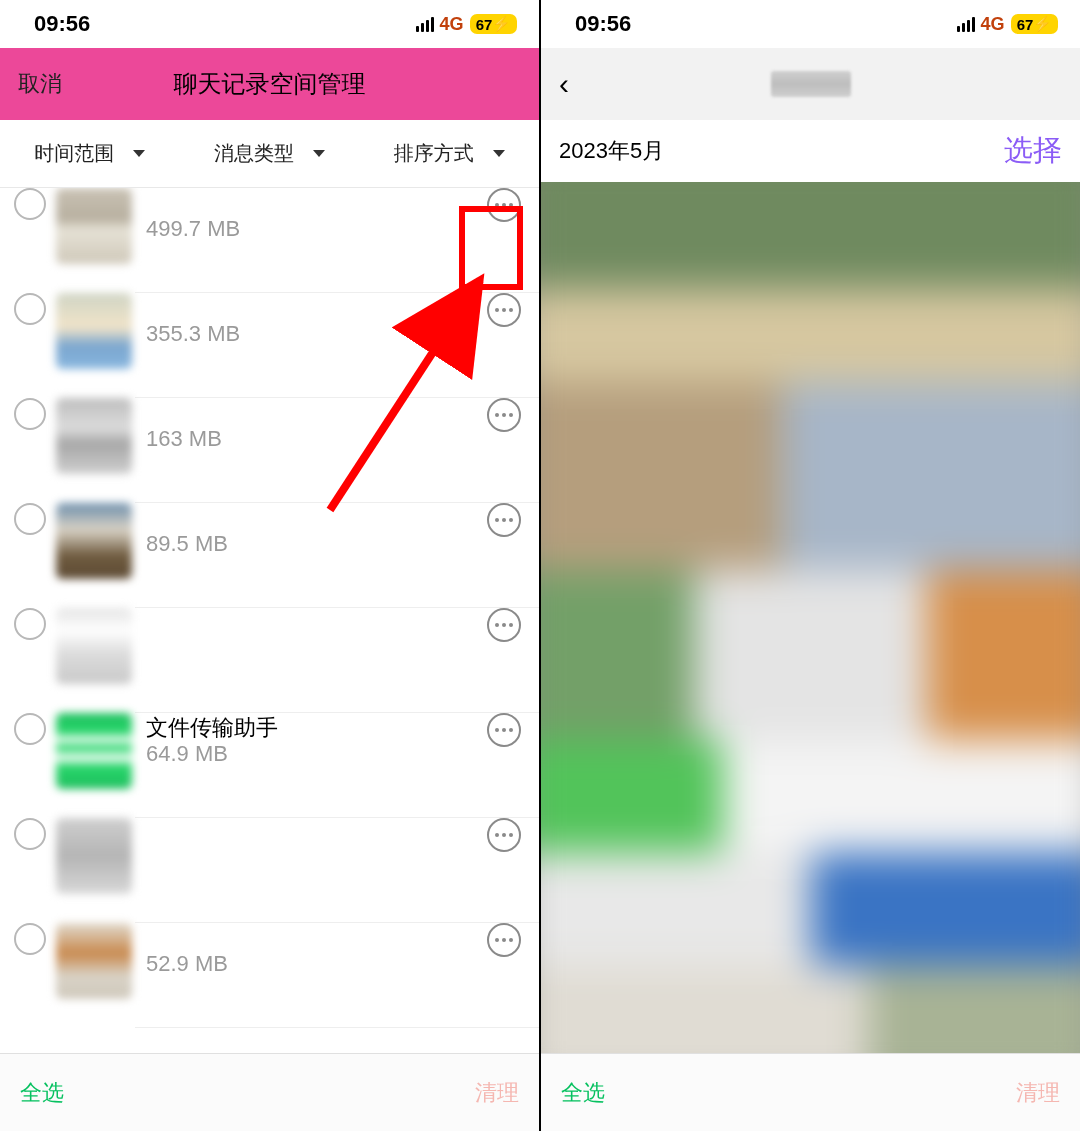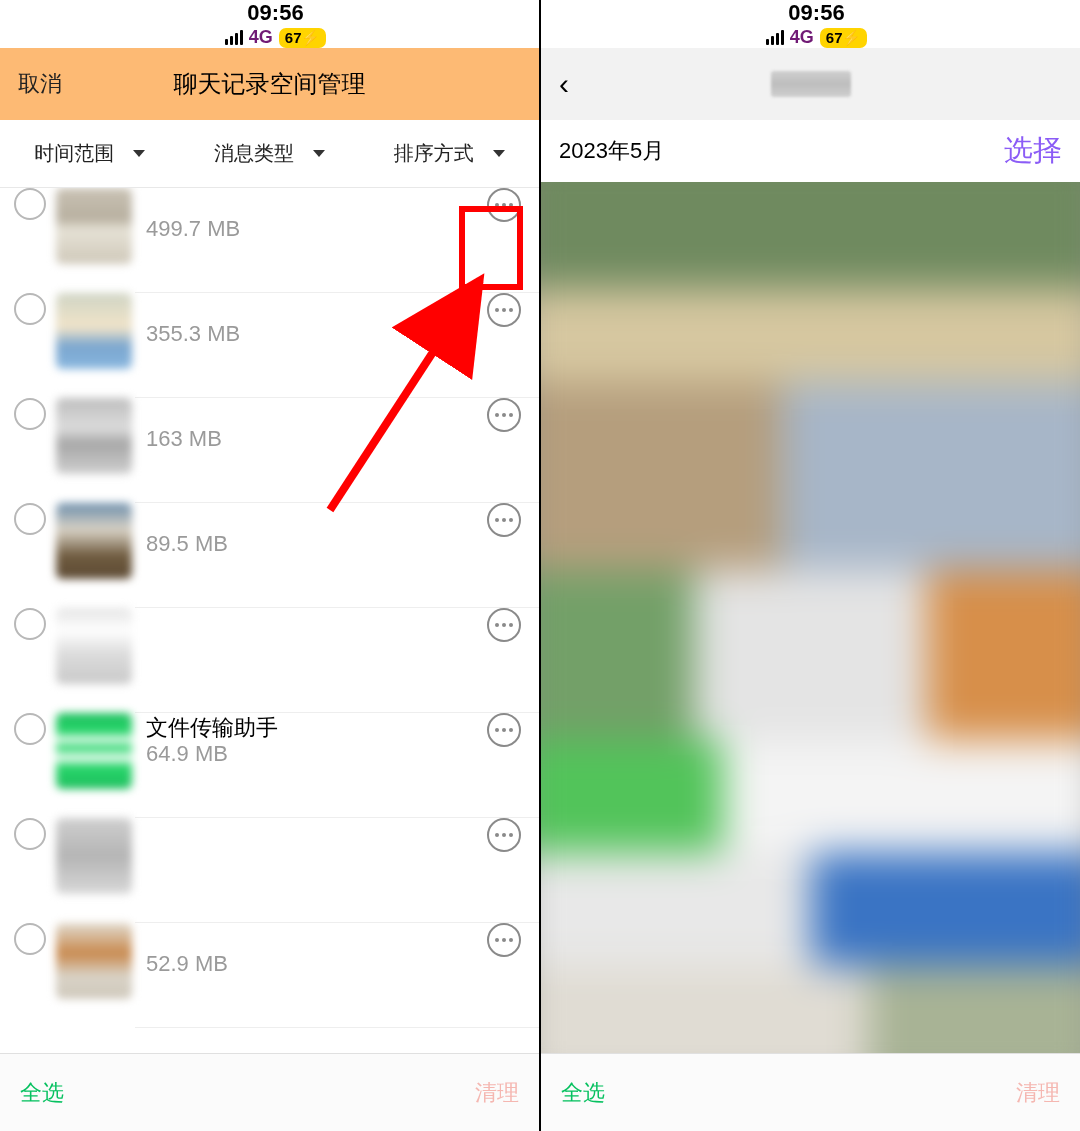--- a/index.html
+++ b/index.html
@@ -28,25 +28,24 @@
   .phone-right { }
 
   
   .status-bar {
     height: 48px;
     display: flex;
     justify-content: space-between;
     align-items: center;
     padding: 0 22px 0 34px;
     background: #fff;
-    flex-direction: column;
   }
   .sb-time { font-size: 22px; font-weight: 600; color: #000; }
   .sb-right { display: flex; align-items: center; gap: 6px; }
-  .sb-net { font-size: 18px; font-weight: 600; color: #701a75; }
+  .sb-net { font-size: 18px; font-weight: 600; color: #c2410c; }
   .signal-icon { display: inline-flex; align-items: flex-end; gap: 2px; }
   .signal-icon span { width: 3px; background: #000; display: inline-block; border-radius: 1px; }
   .signal-icon span:nth-child(1){height:6px;}
   .signal-icon span:nth-child(2){height:9px;}
   .signal-icon span:nth-child(3){height:12px;}
   .signal-icon span:nth-child(4){height:15px;}
   .battery-badge {
     background: #ffd400;
     color: #000;
     font-size: 15px;
@@ -56,21 +55,21 @@
     display: inline-flex;
     align-items: center;
   }
 
   
   .nav-bar {
     height: 72px;
     display: flex;
     align-items: center;
     padding: 0 18px;
-    background: #fdba74;
+    background: #ec4899;
     position: relative;
   }
   .nav-cancel { font-size: 22px; color: #222; }
   .nav-title {
     position: absolute; left: 50%; transform: translateX(-50%);
     font-size: 24px; font-weight: 500; color: #000;
   }
 
   
   .filter-row {

